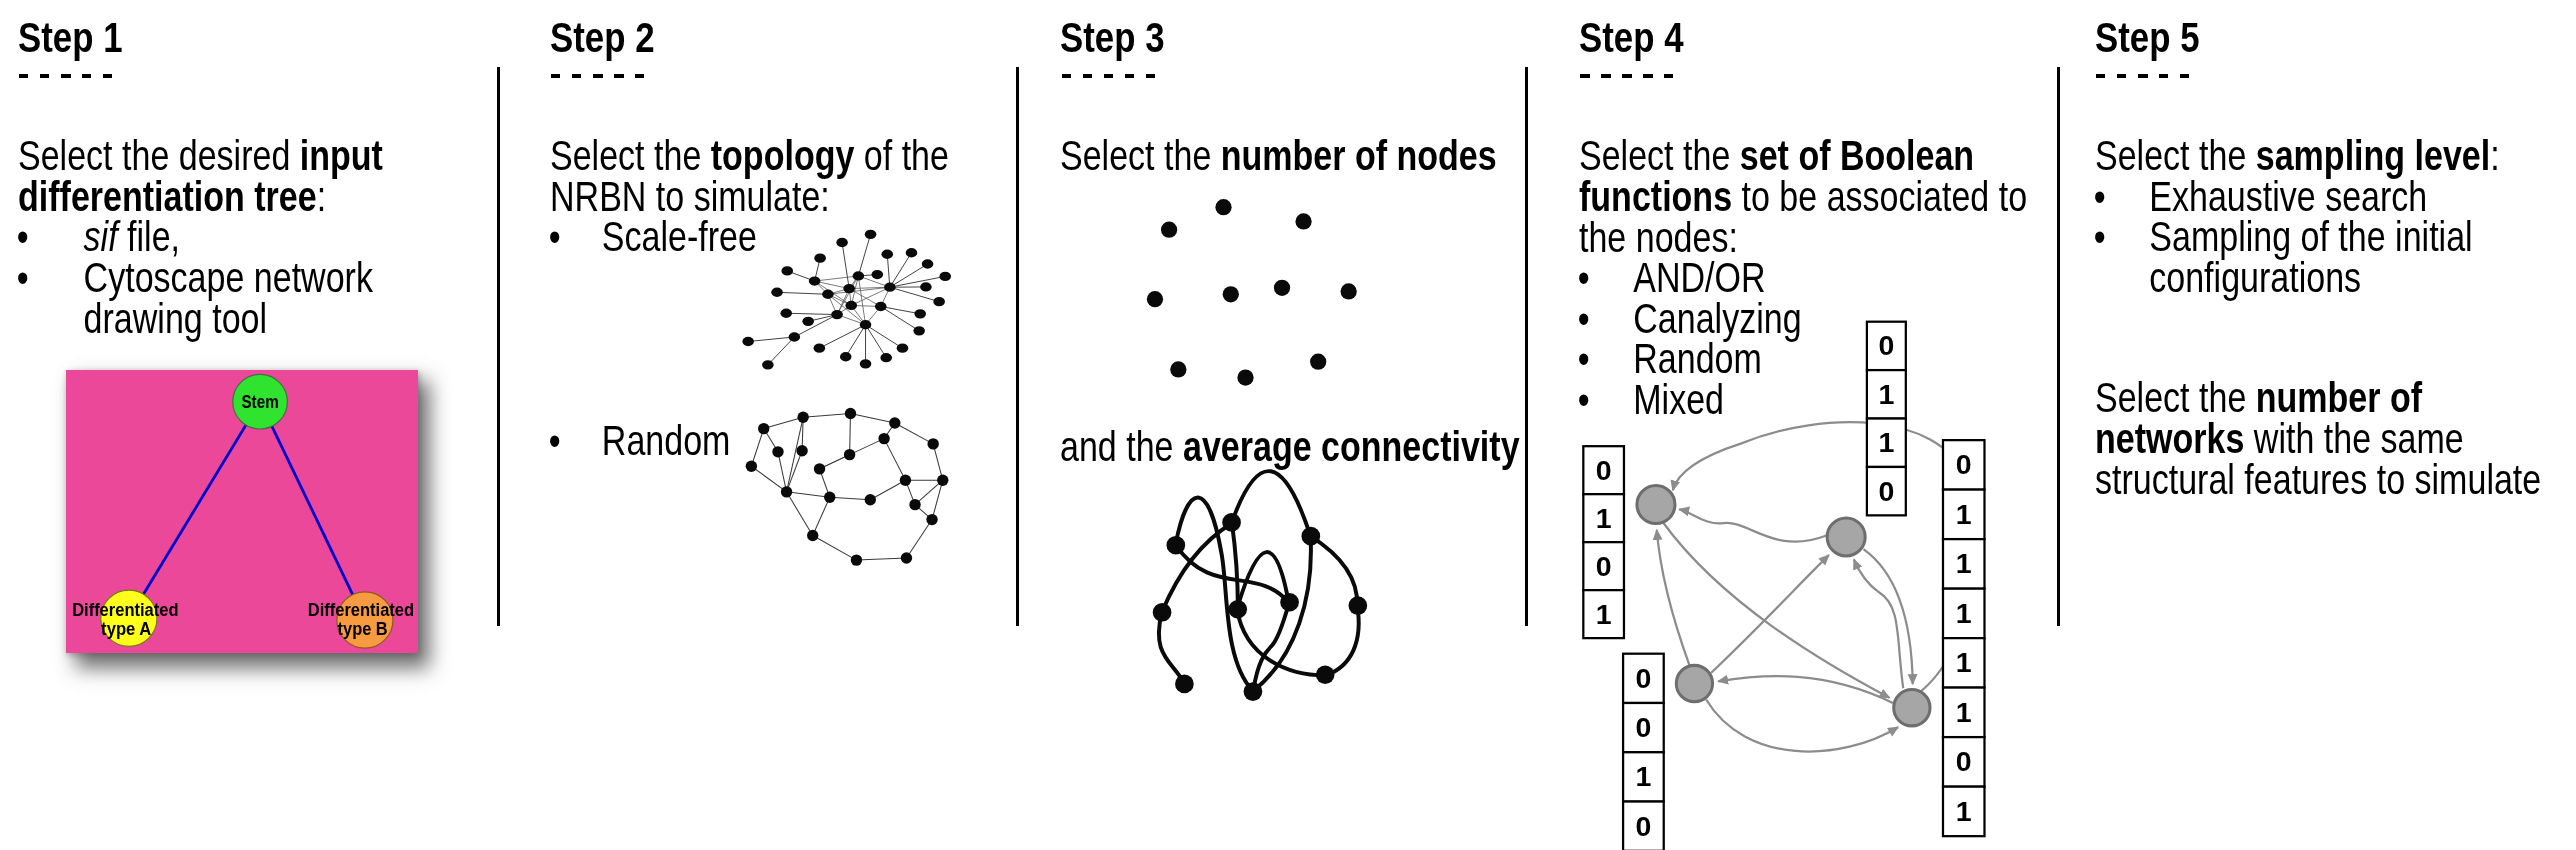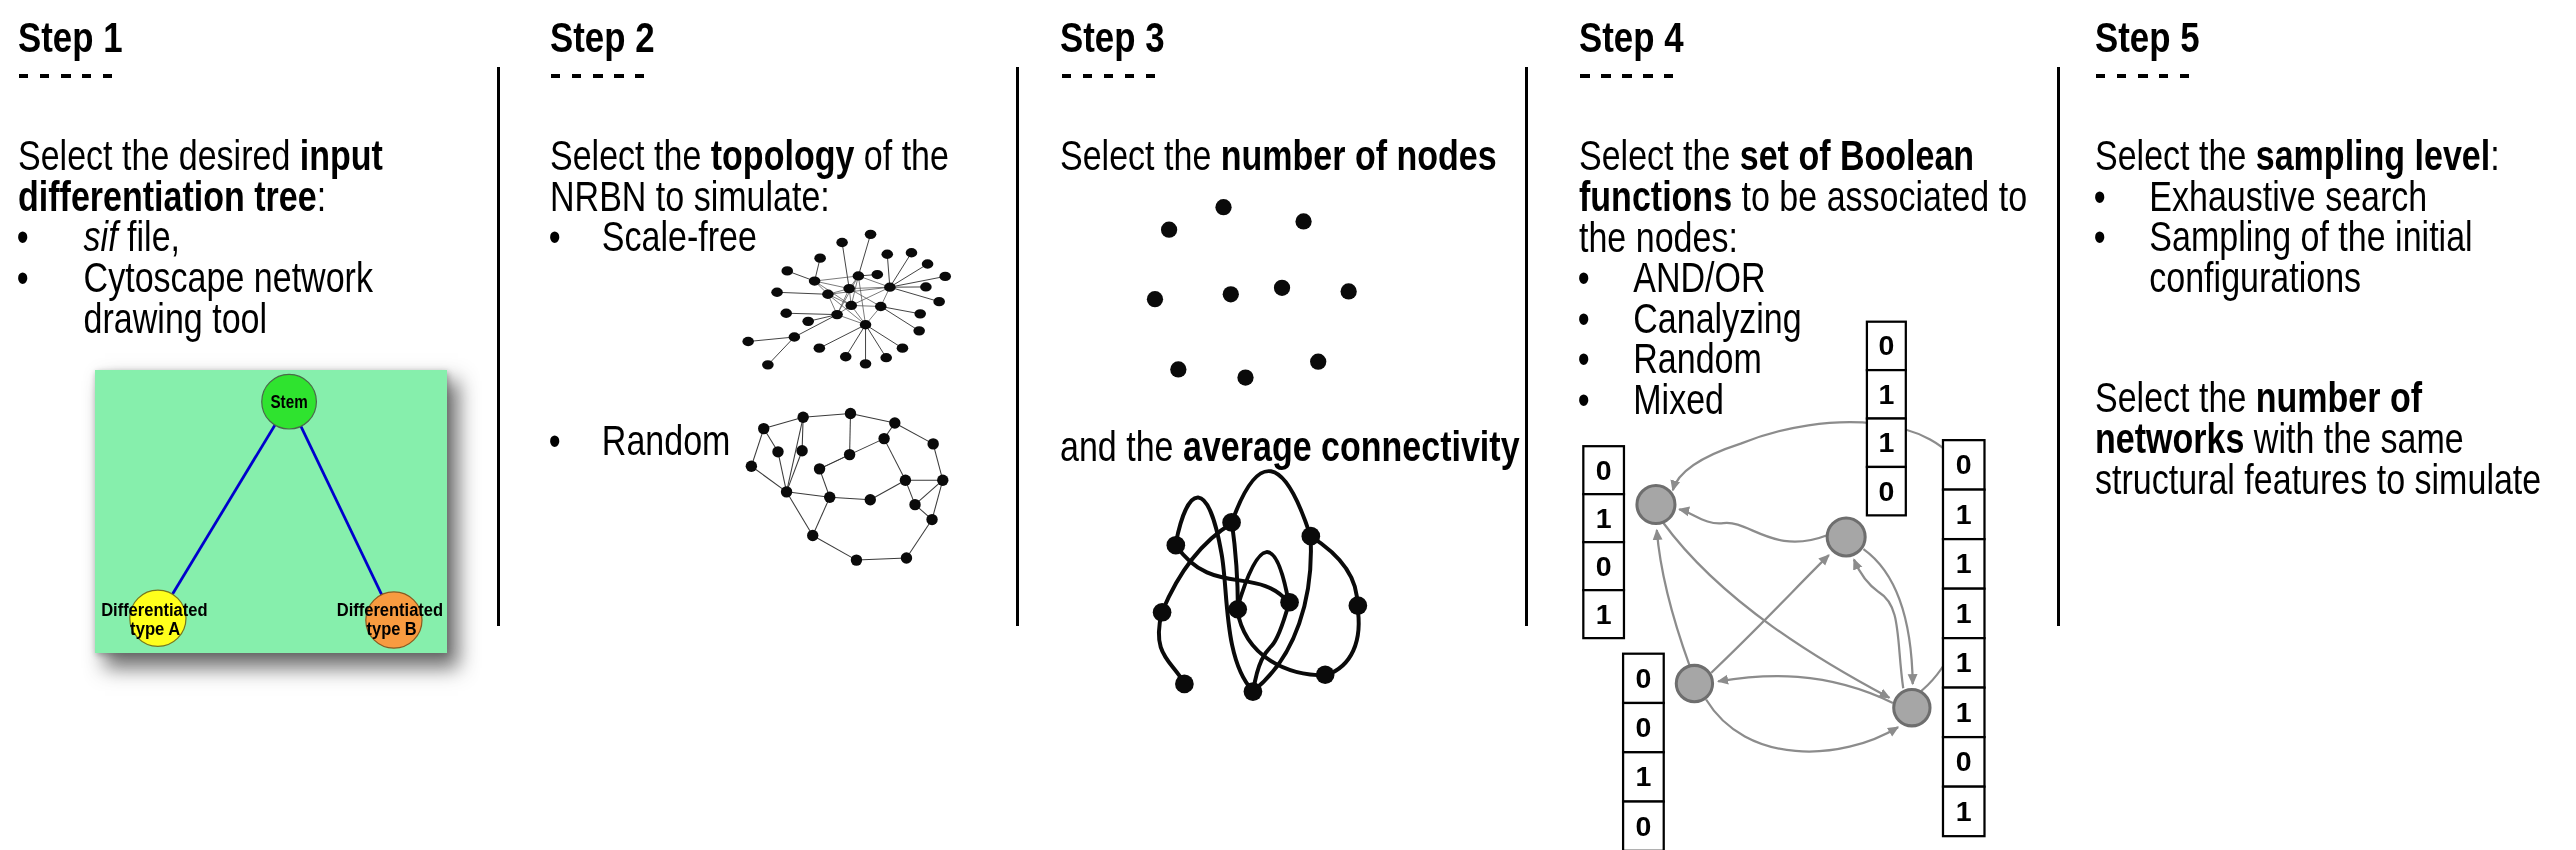--- a/index.html
+++ b/index.html
@@ -2,21 +2,21 @@
 <html style="font-size:14px"><head><meta charset="utf-8"><style>
 html,body{margin:0;padding:0}
 body{position:relative;width:2576px;height:851px;background:#fff;color:#000;
  font-family:"Liberation Sans",sans-serif;overflow:hidden}
 .col{position:absolute;top:0;width:623px;height:851px;transform:scaleX(0.81);transform-origin:0 0}
 .h{position:absolute;font-size:43px;font-weight:bold;line-height:42px;white-space:nowrap}
 .t{position:absolute;font-size:42px;line-height:41px;white-space:nowrap}
 .dash{position:absolute;width:93px;height:4.3px;
  background:repeating-linear-gradient(90deg,#000 0 9.5px,rgba(0,0,0,0) 9.5px 21px)}
 .sep{position:absolute;top:67px;height:559px;width:2.9px;background:#000}
-#tree{position:absolute;left:95px;top:370px;width:352px;height:283px;background:#86efac;
+#tree{position:absolute;left:66px;top:370px;width:352px;height:283px;background:#ec4899;
  box-shadow:10.4px 13px 19px 1.7px rgba(85,85,85,0.85), 0.9px 1.7px 6px rgba(0,0,0,0.3)}
 svg text{font-family:"Liberation Sans",sans-serif}
 </style></head><body>
 <div class="col" style="left:18px">
     <div class="h" style="left:0;top:16px">Step 1</div>
     <div class="t" style="left:0px;top:135px">Select the desired <b>input</b><br><b>differentiation tree</b>:</div>
     <div class="t" style="left:0px;top:216px"><span style="position:absolute;left:-1.7px">•</span><span style="position:absolute;left:81px;white-space:nowrap"><i>sif</i> file,</span>&nbsp;</div>
     <div class="t" style="left:0px;top:257px"><span style="position:absolute;left:-1.7px">•</span><span style="position:absolute;left:81px;white-space:nowrap">Cytoscape network</span>&nbsp;</div>
     <div class="t" style="left:81px;top:298px">drawing tool</div>
   </div>

